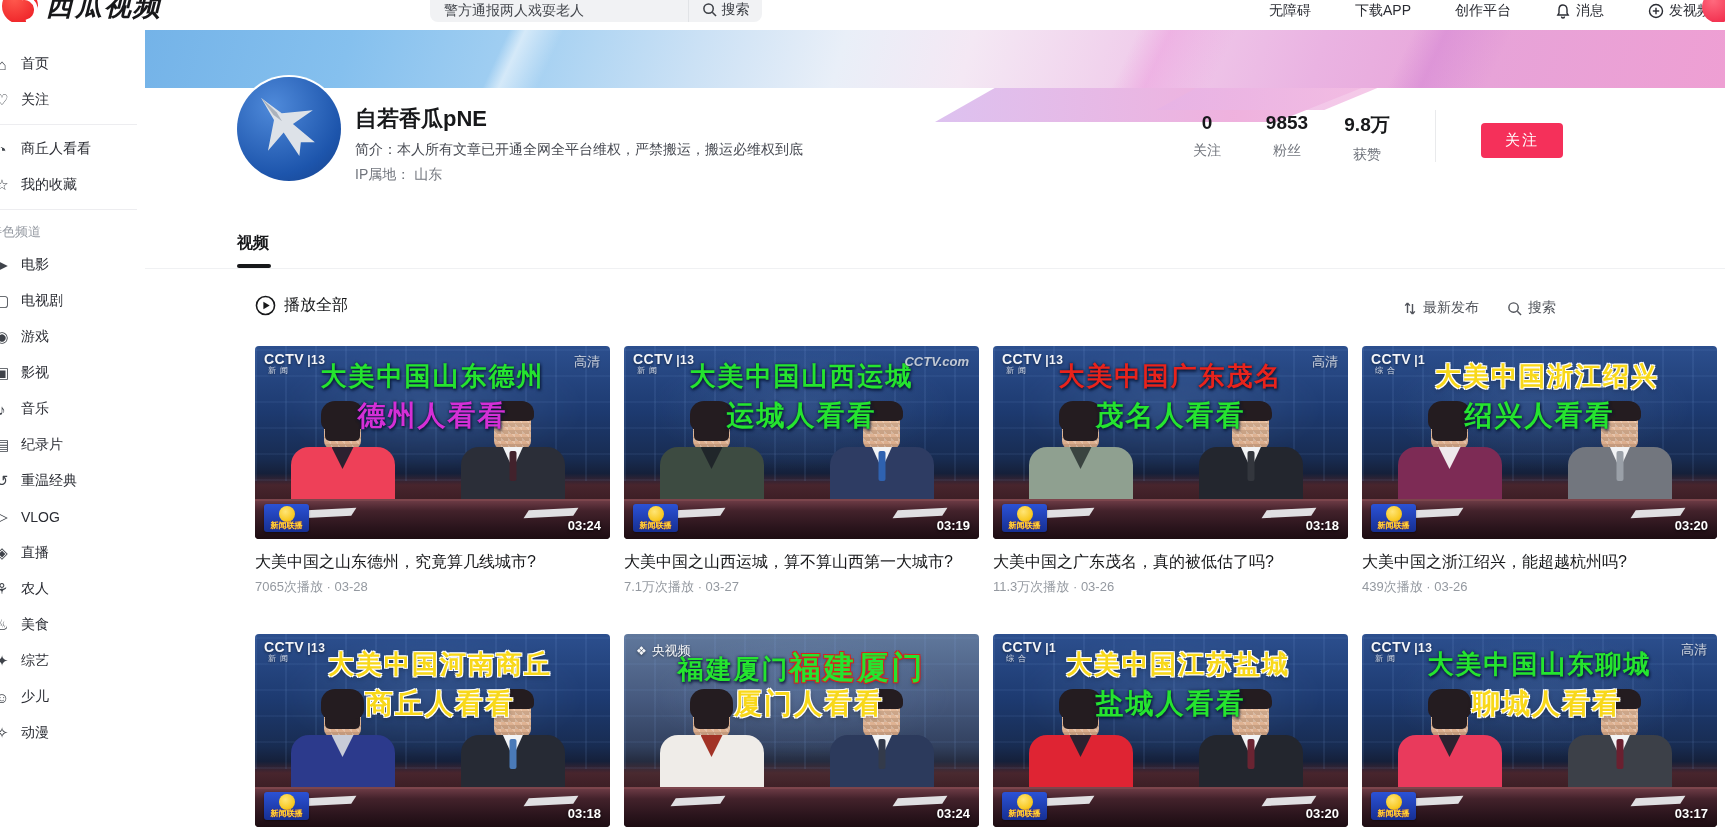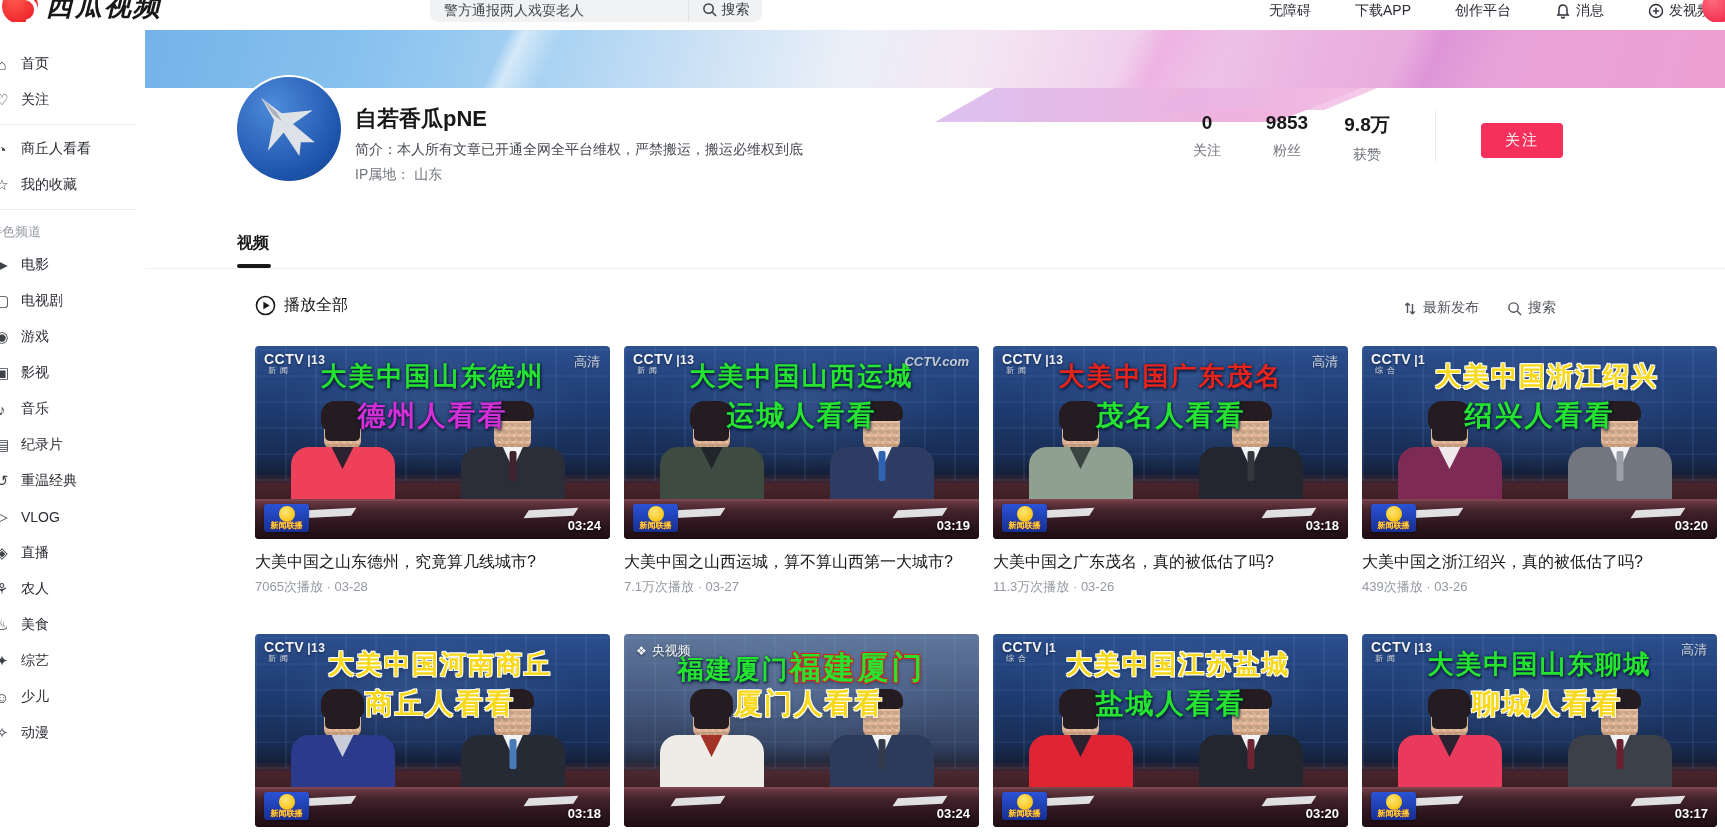--- a/index.html
+++ b/index.html
@@ -482,21 +482,21 @@
             <div class="a-tie"></div>
           </div>
       </div>
       <div class="desk"></div>
       <div class="nb-badge">
         <div class="nb-globe"></div>
         <div class="nb-text badge-text">新闻联播</div>
       </div>
       <div class="duration">03:20</div>
     </div>
-    <div class="vtitle">大美中国之浙江绍兴，真的被低估了吗?</div>
+    <div class="vtitle">大美中国之浙江绍兴，能超越杭州吗?</div>
     <div class="vmeta">439次播放 · 03-26</div>
   </div>
 
   <div class="card">
     <div class="thumb">
       <div class="ch-logo std">
         <div class="ch-row1"><span class="ch-cctv">CCTV</span><span class="ch-num">|13</span></div>
         <div class="ch-sub">新闻</div>
       </div>
 

